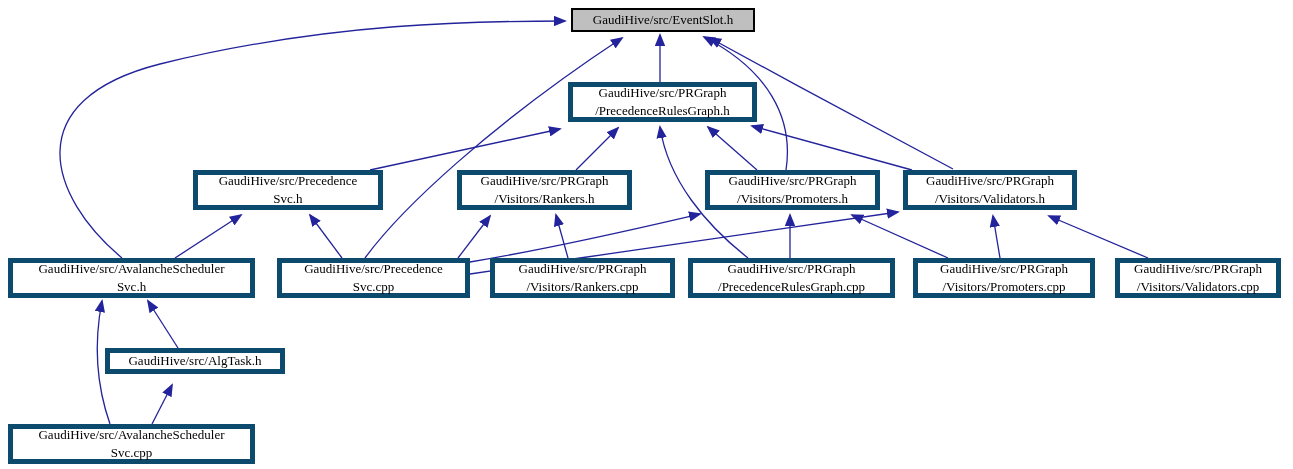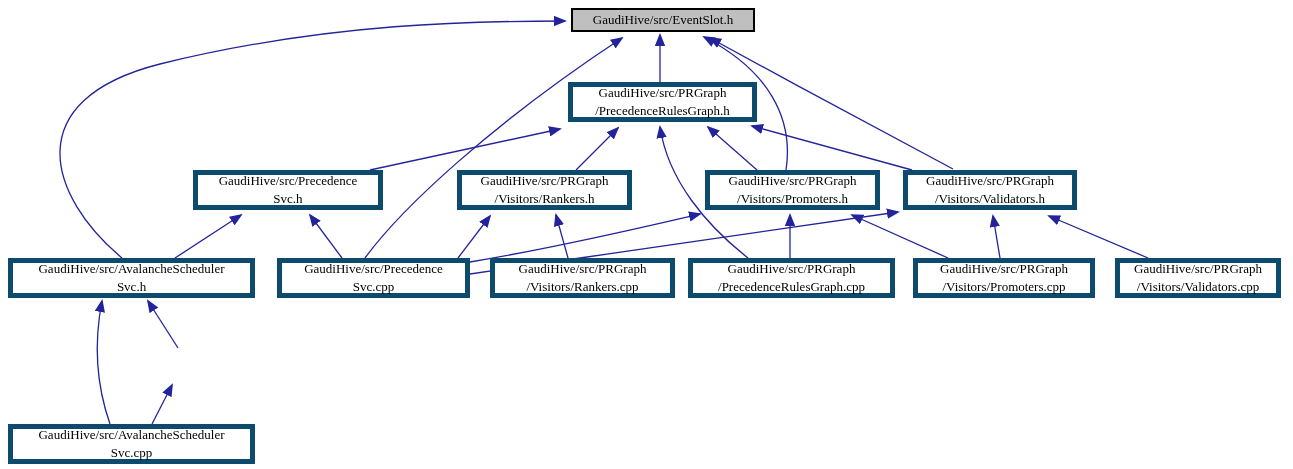--- a/index.html
+++ b/index.html
@@ -122,17 +122,18 @@
 
   <div class="node" style="left:688px;top:258px;width:207px;height:40px;">GaudiHive/src/PRGraph
 /PrecedenceRulesGraph.cpp</div>
 
   <div class="node" style="left:913px;top:258px;width:182px;height:40px;">GaudiHive/src/PRGraph
 /Visitors/Promoters.cpp</div>
 
   <div class="node" style="left:1115px;top:258px;width:166px;height:40px;">GaudiHive/src/PRGraph
 /Visitors/Validators.cpp</div>
 
+  <div class="node" style="left:105px;top:348px;width:180px;height:26px;">GaudiHive/src/AlgTask.h</div>
 
   <div class="node" style="left:8px;top:424px;width:247px;height:40px;">GaudiHive/src/AvalancheScheduler
 Svc.cpp</div>
 
 </div>
 
 </body></html>

